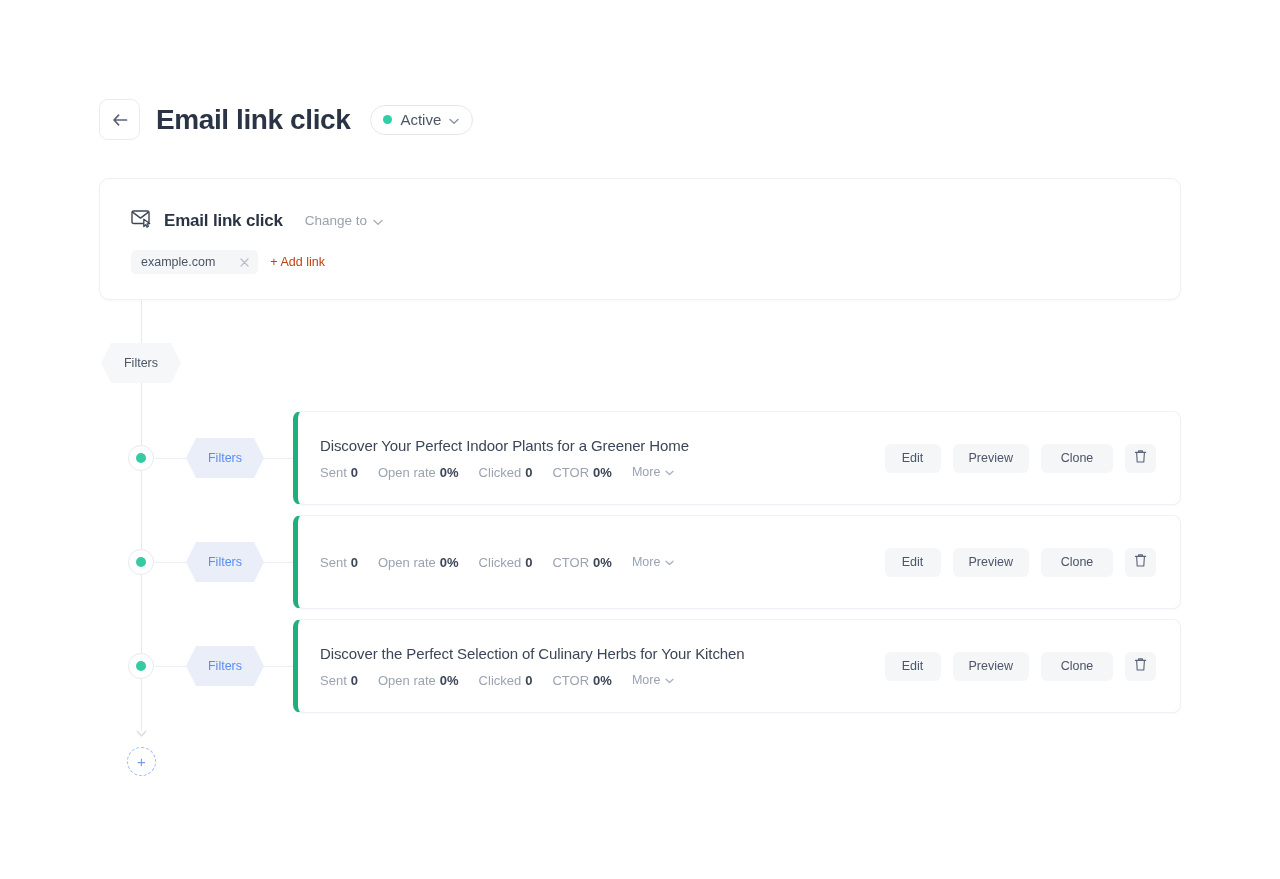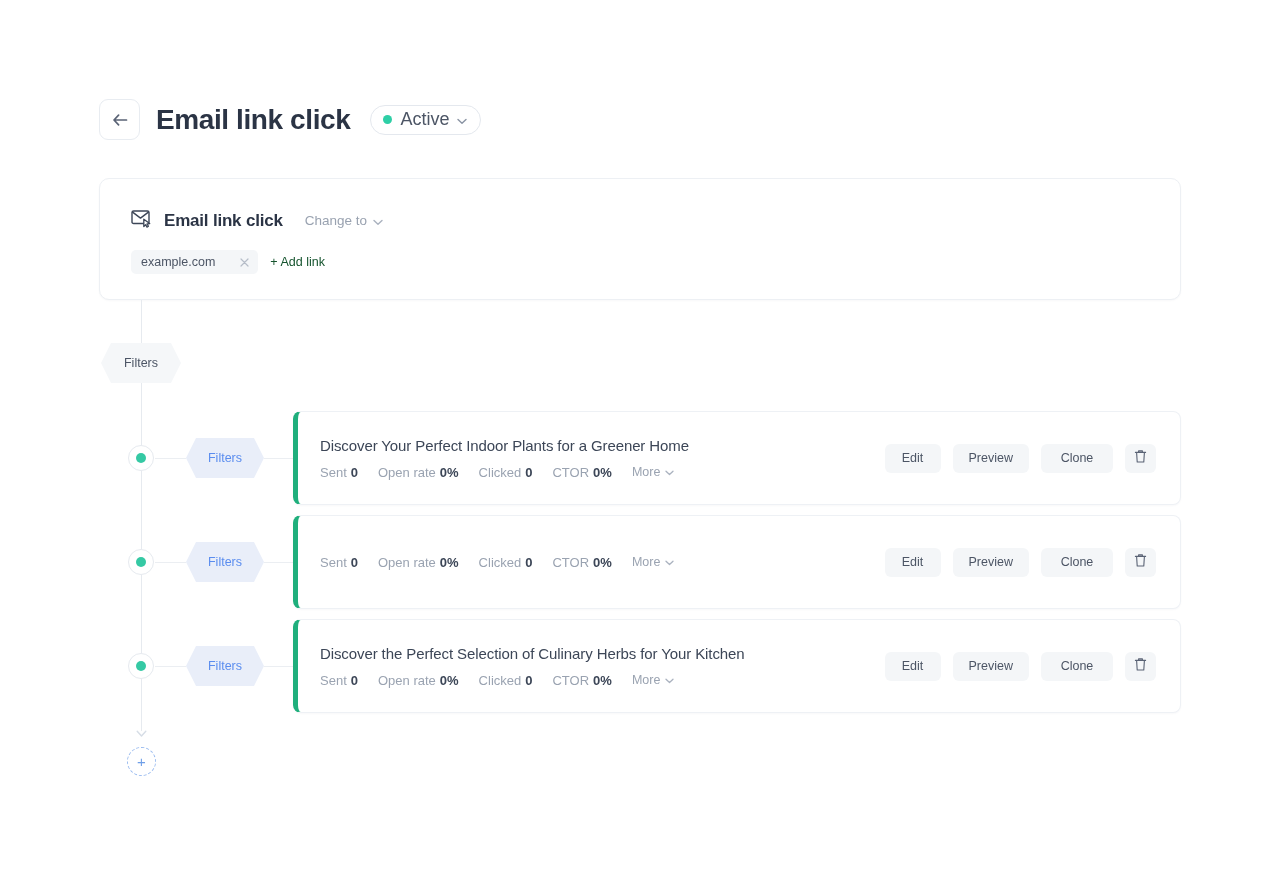--- a/index.html
+++ b/index.html
@@ -25,21 +25,21 @@
     font-size: 28px; font-weight: 700; color: #2b3445;
     letter-spacing: -0.4px; white-space: nowrap;
   }
   .status-pill {
     display: flex; align-items: center; gap: 8px;
     height: 30px; padding: 0 13px 0 12px;
     border: 1px solid #e4e8ee; border-radius: 16px;
     background: #fff; cursor: pointer; margin-left: 4px;
   }
   .dot-teal { width: 9px; height: 9px; border-radius: 50%; background: #2ecfa6; flex: none; }
-  .status-label { font-size: 18px; color: #4c5565; }
+  .status-label { font-size: 15px; color: #4c5565; }
   .chev { display: block; }
 
   
   .trigger-card {
     position: absolute; left: 99px; top: 178px;
     width: 1082px; height: 122px;
     background: #fff; border: 1px solid #edf0f4; border-radius: 10px;
     box-shadow: 0 1px 2px rgba(28,40,64,0.03);
   }
   .trigger-head { position: absolute; left: 31px; top: 30px; display: flex; align-items: center; gap: 11px; }
@@ -47,21 +47,21 @@
   .change-to { display: flex; align-items: center; gap: 6px; margin-left: 11px; cursor: pointer; }
   .change-to-label { font-size: 13.5px; color: #99a2b0; }
   .trigger-links { position: absolute; left: 31px; top: 71px; display: flex; align-items: center; gap: 12px; }
   .chip {
     display: flex; align-items: center; gap: 25px;
     height: 24px; padding: 0 9px 0 10px;
     background: #f4f6f8; border-radius: 5px;
   }
   .chip-label { font-size: 12.5px; color: #4c5565; }
   .chip-x { cursor: pointer; display: block; }
-  .add-link { font-size: 12.5px; color: #14532d; cursor: pointer; }
+  .add-link { font-size: 12.5px; color: #c2410c; cursor: pointer; }
 
   
   .vline { position: absolute; left: 141px; width: 1px; background: #e6eaef; }
   .hline { position: absolute; height: 1px; background: #ebeef2; }
 
   .hex {
     position: absolute; display: flex; align-items: center; justify-content: center;
     height: 40px; font-size: 12.5px;
     clip-path: polygon(10px 0, calc(100% - 10px) 0, 100% 50%, calc(100% - 10px) 100%, 10px 100%, 0 50%);
     cursor: pointer; user-select: none;

